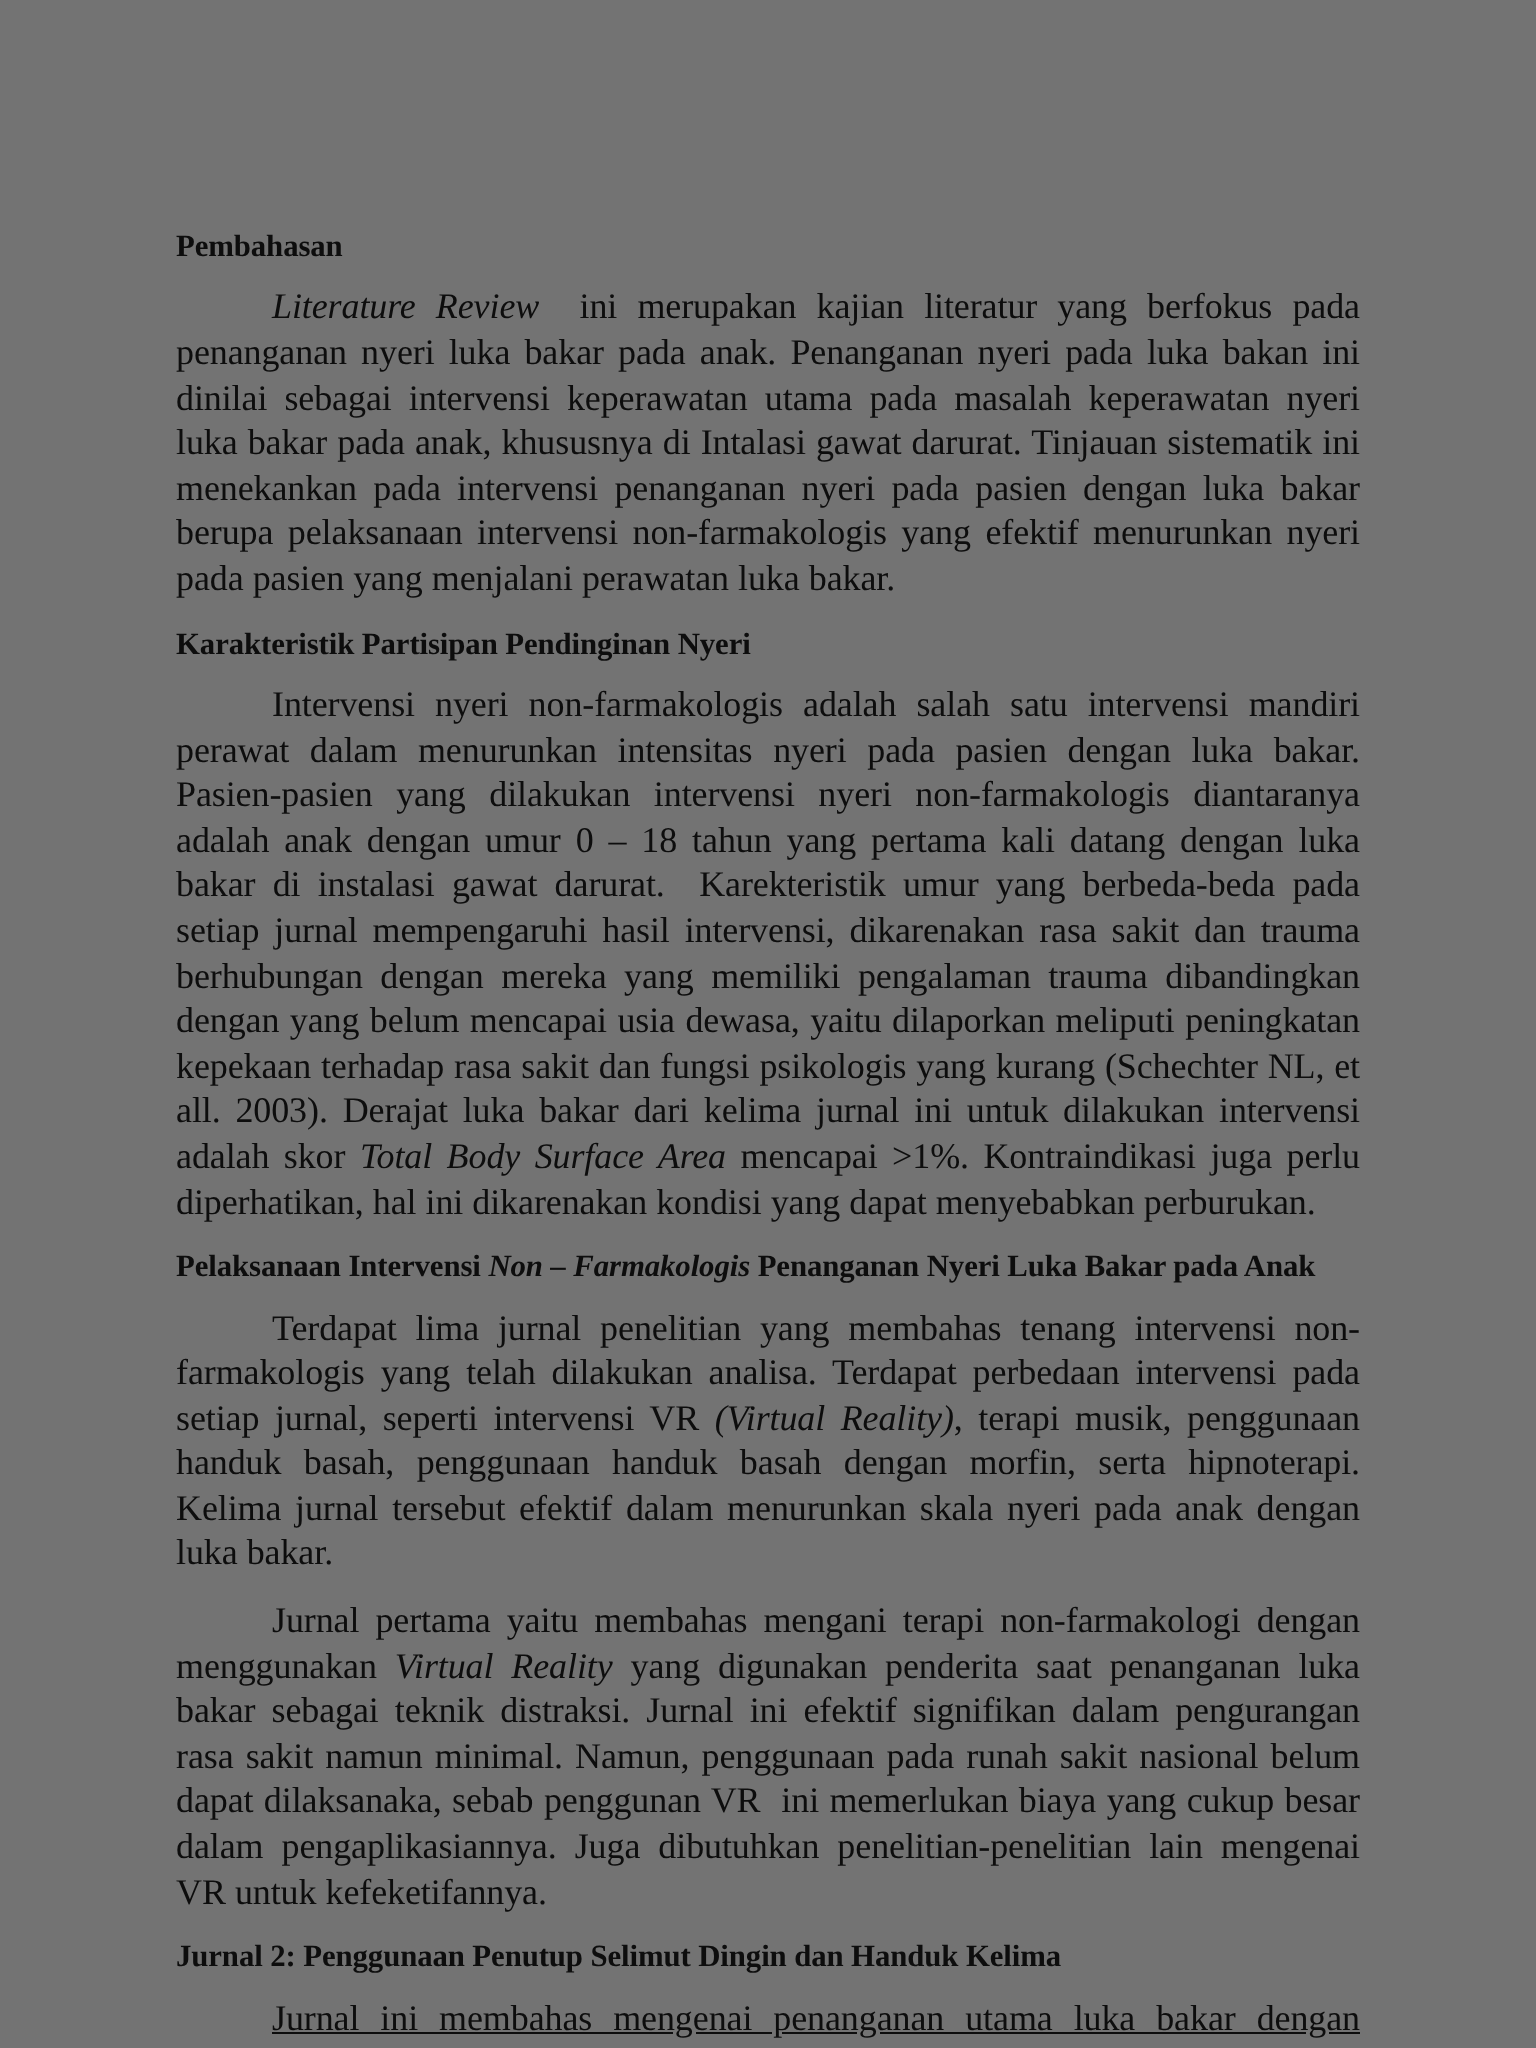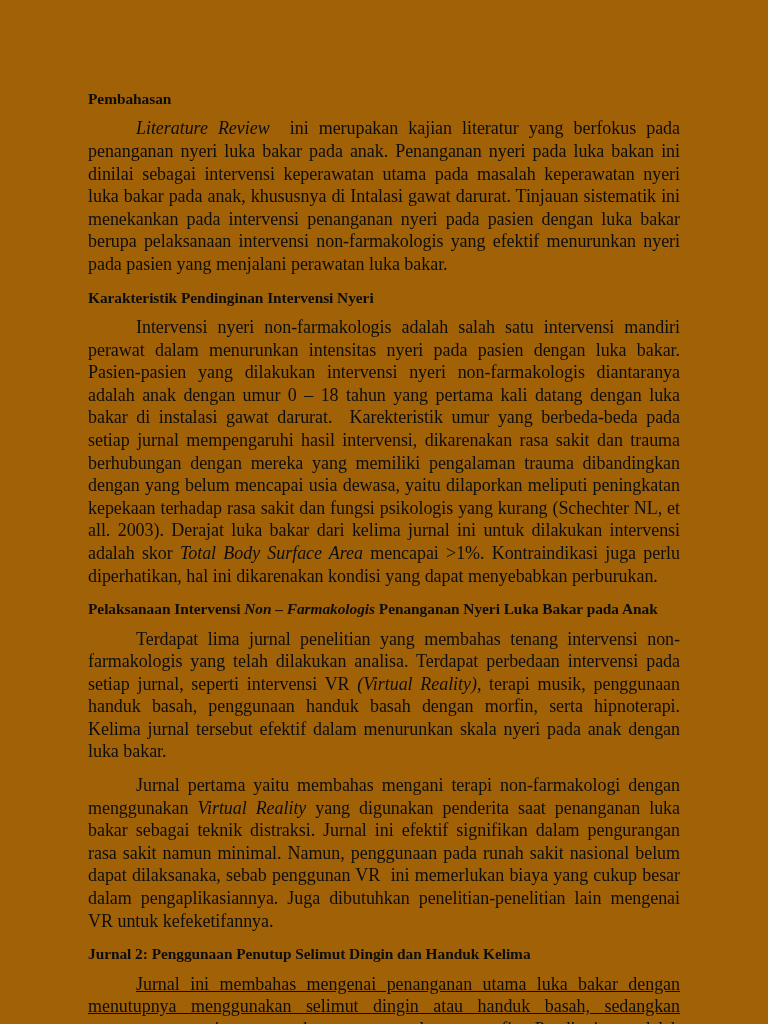--- a/index.html
+++ b/index.html
@@ -12,23 +12,23 @@
     height: 1024px;
     overflow: hidden;
     font-family: "Liberation Serif", "DejaVu Serif", serif;
     color: #0d0d0d;
     -webkit-font-smoothing: antialiased;
   }
   .page {
     position: relative;
     width: 768px;
     height: 1024px;
-    background: #a16207;
+    background: #737373;
     box-sizing: border-box;
-    padding: 88px 88px 0 88px;
+    padding: 113px 88px 0 88px;
   }
   .doc-body {
     width: 592px;
   }
   h3.heading {
     font-size: 15.4px;
     font-weight: bold;
     line-height: 22.4px;
     margin: 0 0 7px 0;
     text-align: left;
@@ -65,21 +65,21 @@
 
 <div class="page">
   <div class="doc-body">
 
     <section class="sec">
       <h3 class="heading">Pembahasan</h3>
       <p class="para"><em>Literature Review</em>&nbsp; ini merupakan kajian literatur yang berfokus pada penanganan nyeri luka bakar pada anak. Penanganan nyeri pada luka bakan ini dinilai sebagai intervensi keperawatan utama pada masalah keperawatan nyeri luka bakar pada anak, khususnya di Intalasi gawat darurat. Tinjauan sistematik ini menekankan pada intervensi penanganan nyeri pada pasien dengan luka bakar berupa pelaksanaan intervensi non-farmakologis yang efektif menurunkan nyeri pada pasien yang menjalani perawatan luka bakar.</p>
     </section>
 
     <section class="sec">
-      <h3 class="heading">Karakteristik Pendinginan Intervensi Nyeri</h3>
+      <h3 class="heading">Karakteristik Partisipan Pendinginan Nyeri</h3>
       <p class="para">Intervensi nyeri non-farmakologis adalah salah satu intervensi mandiri perawat dalam menurunkan intensitas nyeri pada pasien dengan luka bakar. Pasien-pasien yang dilakukan intervensi nyeri non-farmakologis diantaranya adalah anak dengan umur 0 – 18 tahun yang pertama kali datang dengan luka bakar di instalasi gawat darurat. &nbsp;Karekteristik umur yang berbeda-beda pada setiap jurnal mempengaruhi hasil intervensi, dikarenakan rasa sakit dan trauma berhubungan dengan mereka yang memiliki pengalaman trauma dibandingkan dengan yang belum mencapai usia dewasa, yaitu dilaporkan meliputi peningkatan kepekaan terhadap rasa sakit dan fungsi psikologis yang kurang (Schechter NL, et all. 2003). Derajat luka bakar dari kelima jurnal ini untuk dilakukan intervensi adalah skor <em>Total Body Surface Area</em> mencapai &gt;1%. Kontraindikasi juga perlu diperhatikan, hal ini dikarenakan kondisi yang dapat menyebabkan perburukan.</p>
     </section>
 
     <section class="sec">
       <h3 class="heading">Pelaksanaan Intervensi <em>Non – Farmakologis</em> Penanganan Nyeri Luka Bakar pada Anak</h3>
       <p class="para">Terdapat lima jurnal penelitian yang membahas tenang intervensi non-farmakologis yang telah dilakukan analisa. Terdapat perbedaan intervensi pada setiap jurnal, seperti intervensi VR <em>(Virtual Reality)</em>, terapi musik, penggunaan handuk basah, penggunaan handuk basah dengan morfin, serta hipnoterapi. Kelima jurnal tersebut efektif dalam menurunkan skala nyeri pada anak dengan luka bakar.</p>
     </section>
 
     <section class="sec">
       <p class="para">Jurnal pertama yaitu membahas mengani terapi non-farmakologi dengan menggunakan <em>Virtual Reality</em> yang digunakan penderita saat penanganan luka bakar sebagai teknik distraksi. Jurnal ini efektif signifikan dalam pengurangan rasa sakit namun minimal. Namun, penggunaan pada runah sakit nasional belum dapat dilaksanaka, sebab penggunan VR &nbsp;ini memerlukan biaya yang cukup besar dalam pengaplikasiannya. Juga dibutuhkan penelitian-penelitian lain mengenai VR untuk kefeketifannya.</p>

